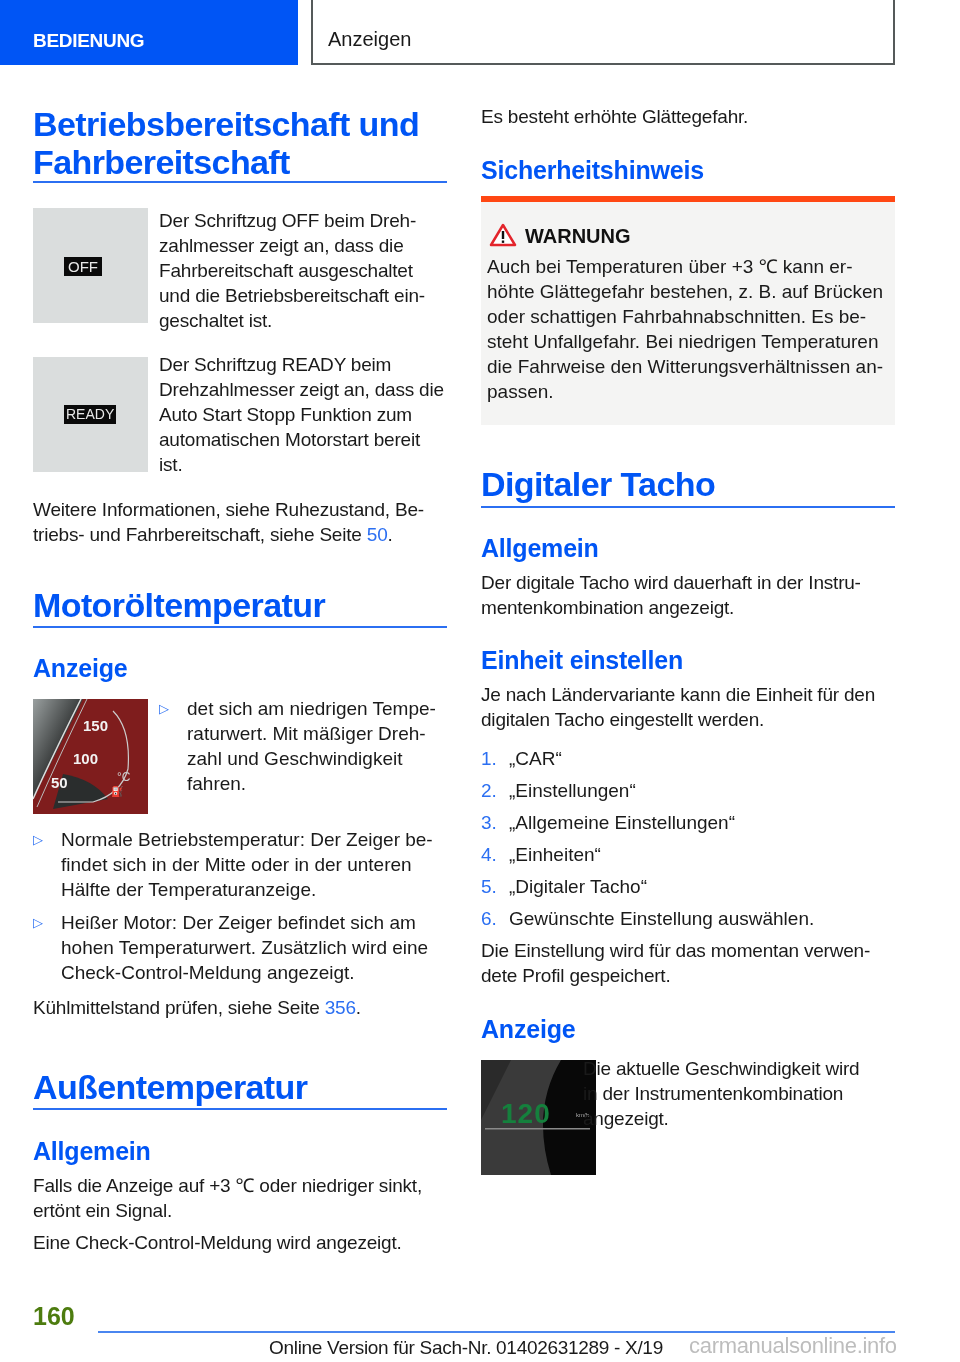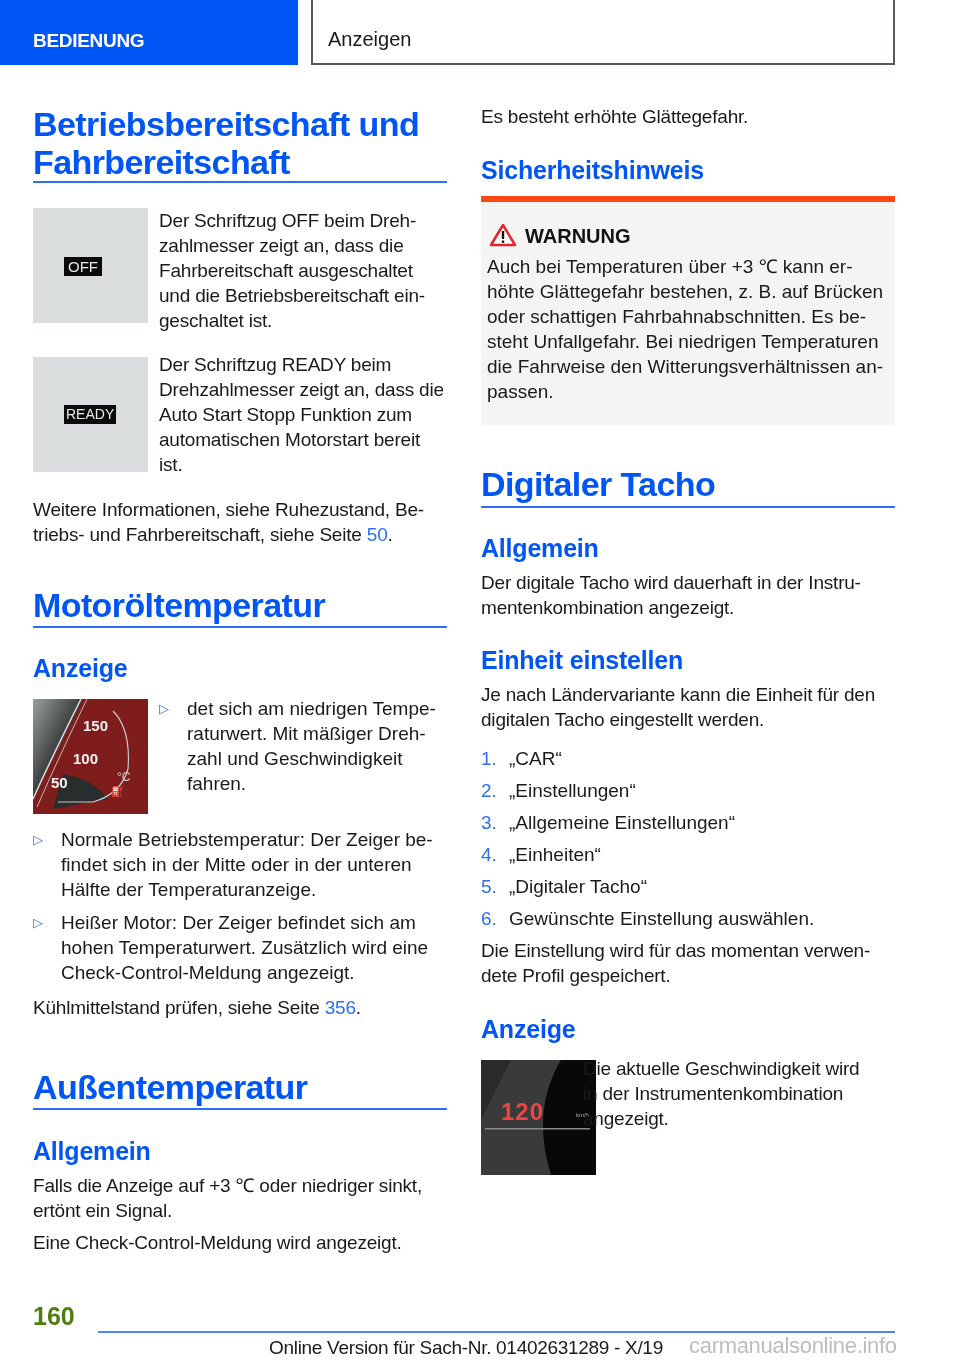--- a/index.html
+++ b/index.html
@@ -224,21 +224,21 @@
   </div>
 
   <div class="h2" style="left:481px; top:1015px;">Anzeige</div>
 
   <div class="thumb" style="left:481px; top:1060px; background:#080808; overflow:hidden;">
     <svg width="115" height="115" viewBox="0 0 115 115" style="position:absolute; left:0; top:0;">
       <path d="M0 0 L80 0 Q50 50 70 115 L0 115 Z" fill="#3a3a3a"></path>
       <path d="M0 0 L30 0 Q10 40 0 60 Z" fill="#2a2a2a"></path>
       <rect x="4" y="68" width="105" height="1.5" fill="#8a8a8a"></rect>
     </svg>
-    <span style="position:absolute; left:20px; top:38px; color:#ef4444; font-weight:bold; font-size:24px; letter-spacing:1px;text-align:right;">120</span>
+    <span style="position:absolute; left:20px; top:38px; color:#15803d; font-weight:bold; font-size:28px; letter-spacing:1px;text-align:right;">120</span>
     <span style="position:absolute; left:95px; top:52px; color:#aaa; font-size:6px;">km/h</span>
   </div>
 
   <div class="p" style="left:583px; top:1056px; width:295px;">
     <div>Die aktuelle Geschwindigkeit wird</div>
     <div>in der Instrumentenkombination</div>
     <div>angezeigt.</div>
   </div>
 </div>
 

